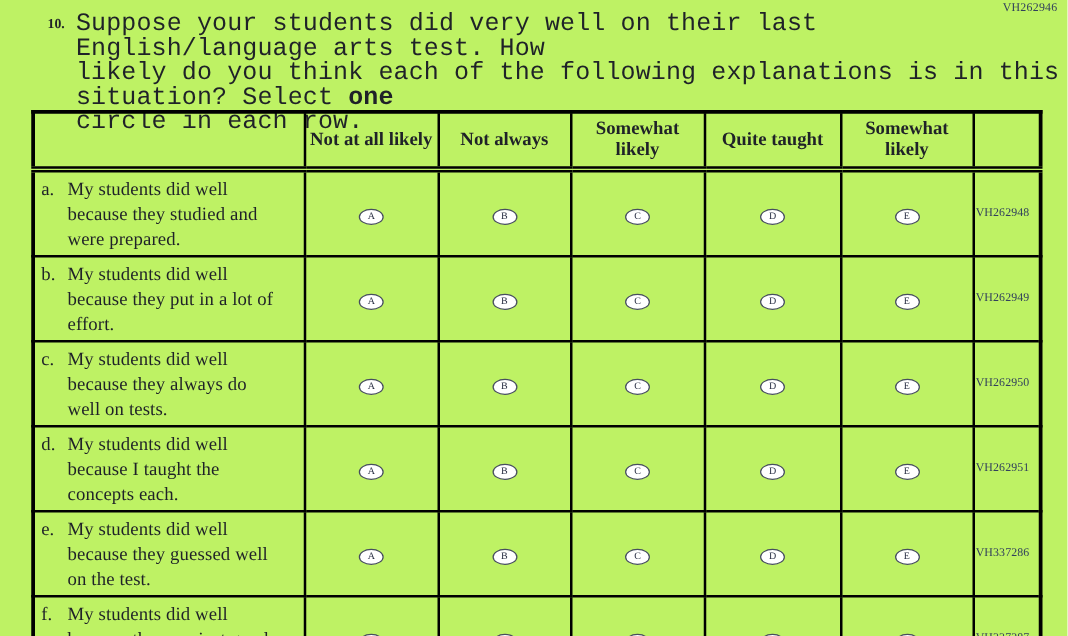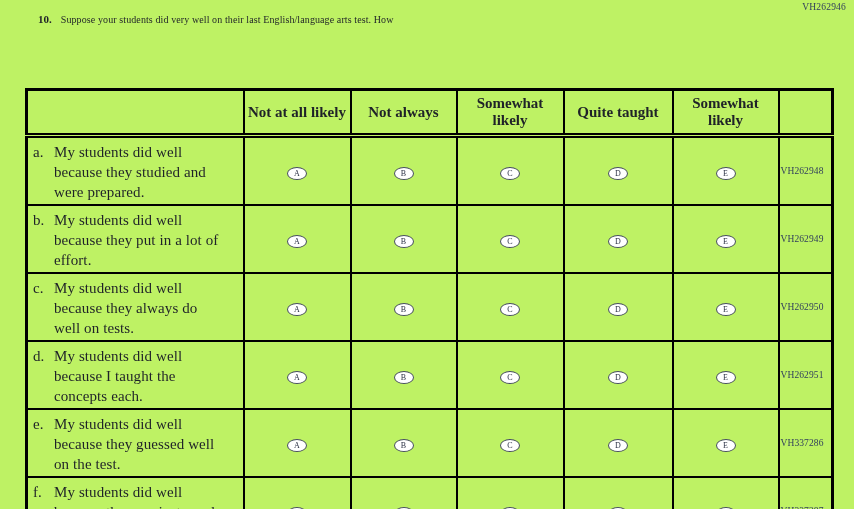--- a/index.html
+++ b/index.html
@@ -27,23 +27,24 @@
     top: 10px;
     display: flex;
     gap: 9px;
   }
   .qnum {
     font-weight: bold;
     font-size: 11px;
     line-height: 19.5px;
   }
   .qtext {
-    font-size: 10px;
+    font-size: 20px;
     line-height: 19.5px;
     letter-spacing: 0.1px;
+    font-family: Liberation Mono, monospace;
   }
   .qtext b { font-weight: bold; }
   table.matrix {
     position: absolute;
     left: 25px;
     top: 88px;
     width: 806px;
     border-collapse: collapse;
     table-layout: fixed;
     border: 3px solid #000;
@@ -110,20 +111,22 @@
 <body>
 
 <div class="page">
 
   <div class="code-topright">VH262946</div>
 
   <div class="question">
     <span class="qnum">10.</span>
     <div class="qtext">
       <div>Suppose your students did very well on their last English/language arts test. How</div>
+      <div><span>likely do you think each of the following explanations is in this situation? Select </span><b>one</b></div>
+      <div>circle in each row.</div>
     </div>
   </div>
 
   <table class="matrix">
     <colgroup>
       <col style="width:217px">
         <col style="width:107px">
         <col style="width:106px">
         <col style="width:107px">
         <col style="width:109px">

